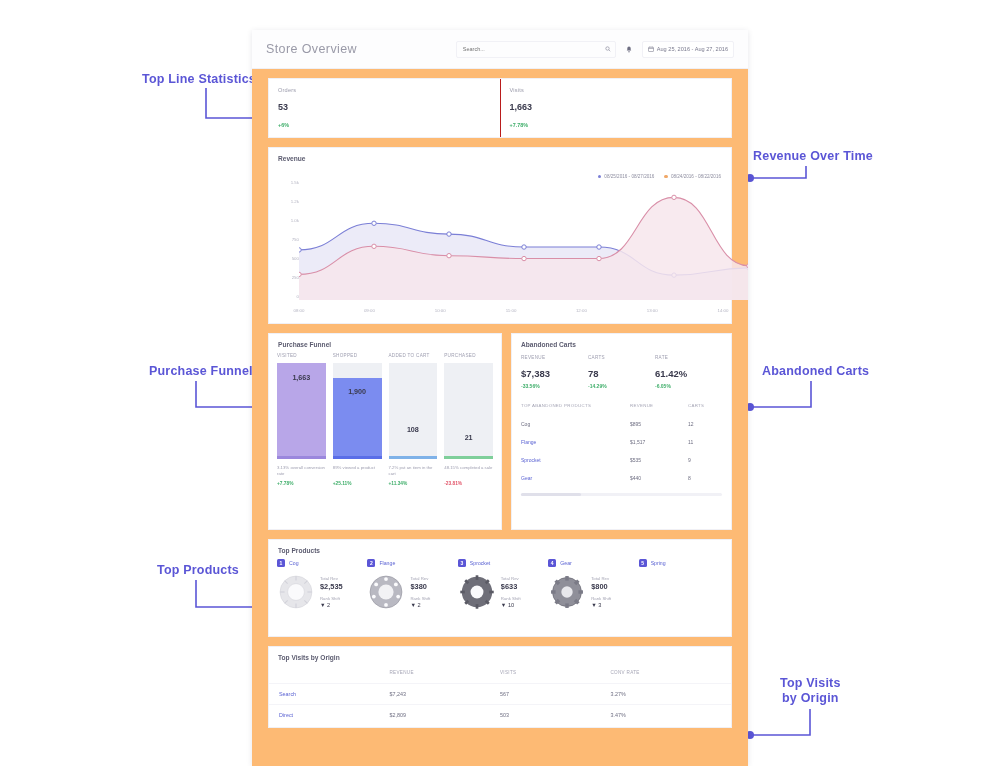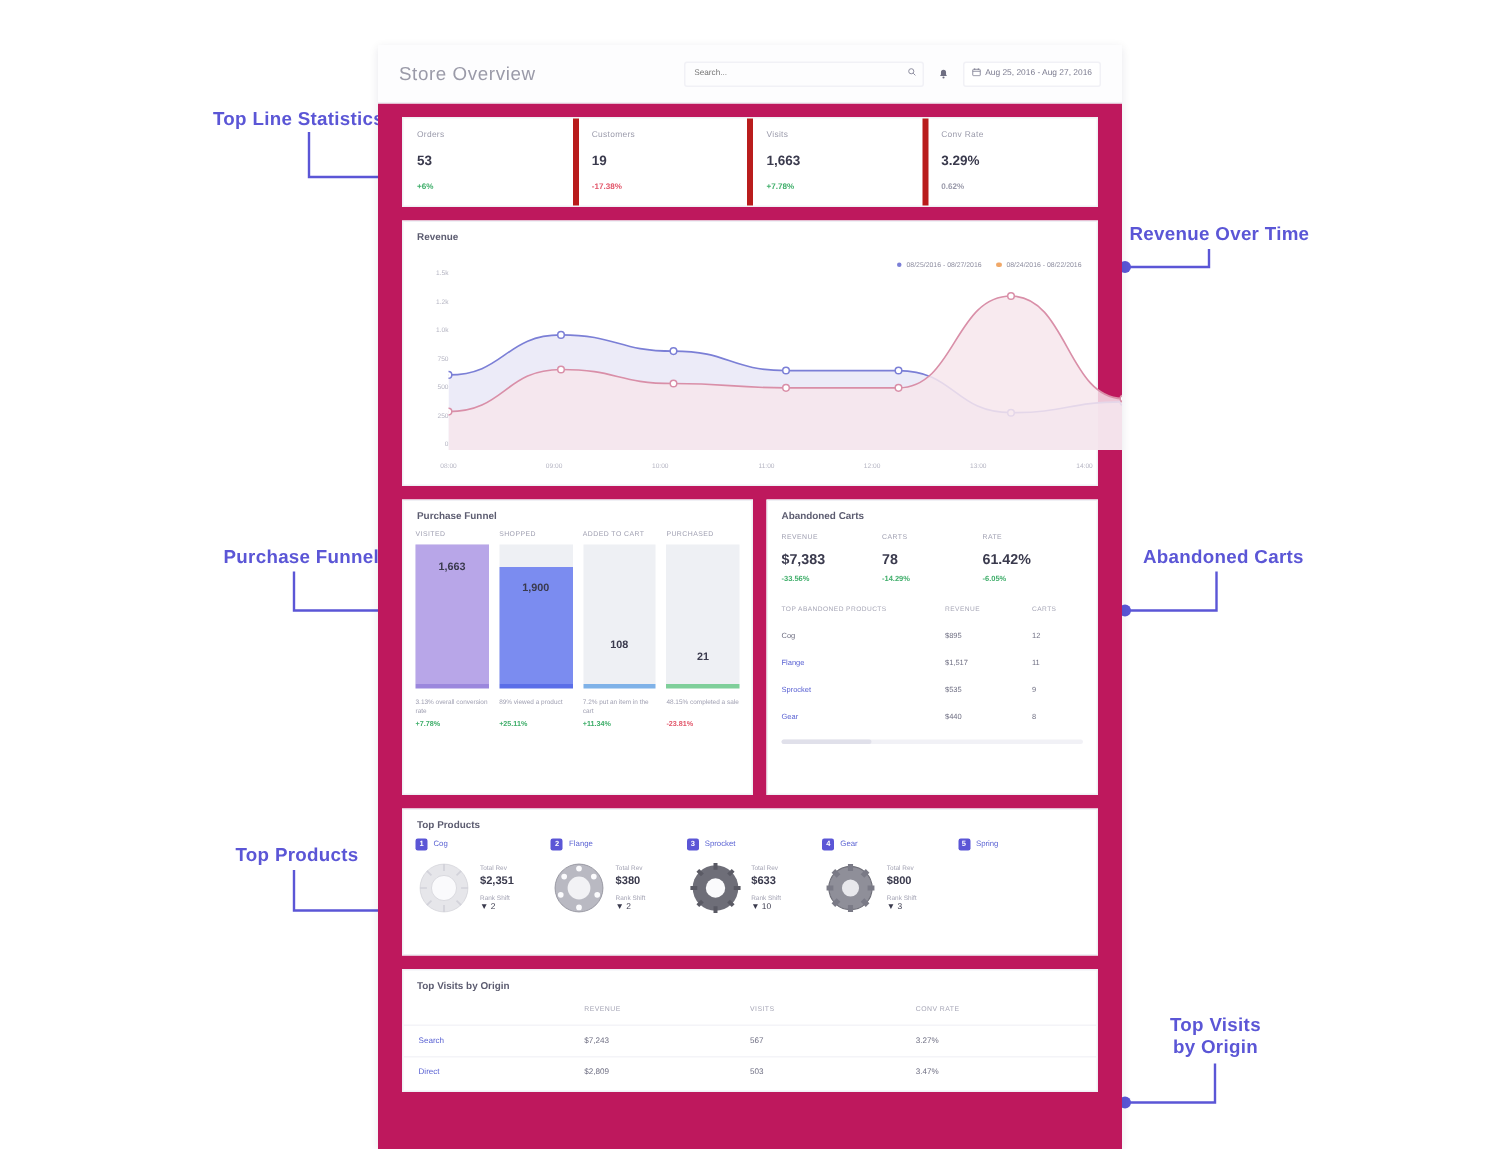--- a/index.html
+++ b/index.html
@@ -9,21 +9,21 @@
     font-family:"Liberation Sans", sans-serif;
     overflow:hidden;
     position:relative;
   }
   
   .annot{position:absolute;color:#5b56d6;font-size:12.5px;font-weight:700;letter-spacing:.2px;line-height:15px;}
   .annot-svg{position:absolute;left:0;top:0;width:1000px;height:766px;pointer-events:none;}
   
   .app{
     position:absolute;left:252px;top:30px;width:496px;height:736px;
-    background:#be185d;
+    background:#fdba74;
     box-shadow:0 1px 6px rgba(20,20,60,.10);
     overflow:hidden;
   }
   .topbar{
     height:38px;background:#fdfdfe;border-bottom:1px solid #f0f0f5;
     display:flex;align-items:center;padding:0 14px;gap:10px;
   }
   .store-title{font-size:12.5px;color:#9a9aa8;letter-spacing:.4px;flex:0 0 auto;}
   .topbar-right{margin-left:auto;display:flex;align-items:center;gap:8px;}
   .searchbox{
@@ -35,21 +35,21 @@
   .daterange{
     display:flex;align-items:center;gap:3px;height:15px;padding:0 5px;
     border:1px solid #f1f1f6;background:#fff;border-radius:2px;
     font-size:5.6px;color:#7a7a8e;white-space:nowrap;
   }
   
   .card{background:#fff;border:1px solid #f0f0f5;}
   .card-title{font-size:6.6px;color:#5c5c70;font-weight:700;padding:7px 9px 5px;}
   
   .stats{display:flex;margin:9px 16px 0;background:#fff;border:1px solid #f0f0f5;}
-  .stat{flex:1;padding:8px 9px 9px;border-right:4px solid #b91c1c;}
+  .stat{flex:1;padding:8px 9px 9px;border-right:1px solid #b91c1c;}
   .stat:last-child{border-right:0;}
   .stat-label{font-size:5.6px;color:#9b9bab;margin-bottom:9px;letter-spacing:.2px;}
   .stat-value{font-size:9px;font-weight:700;color:#3a3a4d;margin-bottom:10px;}
   .stat-delta{font-size:5.4px;font-weight:600;}
   .up{color:#3fae6a;}
   .down{color:#e2566a;}
   .flat{color:#9b9bab;}
   
   .revcard{margin:9px 16px 0;height:175px;position:relative;}
   .legend{position:absolute;right:10px;top:26px;display:flex;gap:10px;align-items:center;}
@@ -174,33 +174,23 @@
     </div>
   </div>
 
   <div class="stats">
     <div class="stat">
       <div class="stat-label">Orders</div>
       <div class="stat-value">53</div>
       <div class="stat-delta up">+6%</div>
     </div>
     <div class="stat">
-      <div class="stat-label">Customers</div>
-      <div class="stat-value">19</div>
-      <div class="stat-delta down">-17.38%</div>
-    </div>
-    <div class="stat">
       <div class="stat-label">Visits</div>
       <div class="stat-value">1,663</div>
       <div class="stat-delta up">+7.78%</div>
-    </div>
-    <div class="stat">
-      <div class="stat-label">Conv Rate</div>
-      <div class="stat-value">3.29%</div>
-      <div class="stat-delta flat">0.62%</div>
     </div>
   </div>
 
   <div class="card revcard">
     <div class="card-title">Revenue</div>
     <div class="legend">
       <div class="legend-item">
         <span class="dot" style="background:#7b7fd6"></span>
         <span>08/25/2016 - 08/27/2016</span>
       </div>
@@ -377,21 +367,21 @@
               <line x1="8" y1="50" x2="20" y2="50"></line>
                 <line x1="80" y1="50" x2="92" y2="50"></line>
               <line x1="20" y1="20" x2="28" y2="28"></line>
                 <line x1="72" y1="72" x2="80" y2="80"></line>
               <line x1="20" y1="80" x2="28" y2="72"></line>
                 <line x1="72" y1="28" x2="80" y2="20"></line>
             </g>
           </svg>
           <div class="pmeta">
             <span>Total Rev</span>
-            <b>$2,351</b>
+            <b>$2,535</b>
             <span>Rank Shift</span>
             <div class="pshift">▼ 2</div>
           </div>
         </div>
       </div>
 
       <div class="pcell">
         <div class="pbadge">
           <span class="pnum">2</span>
           <span class="pname">Flange</span>

